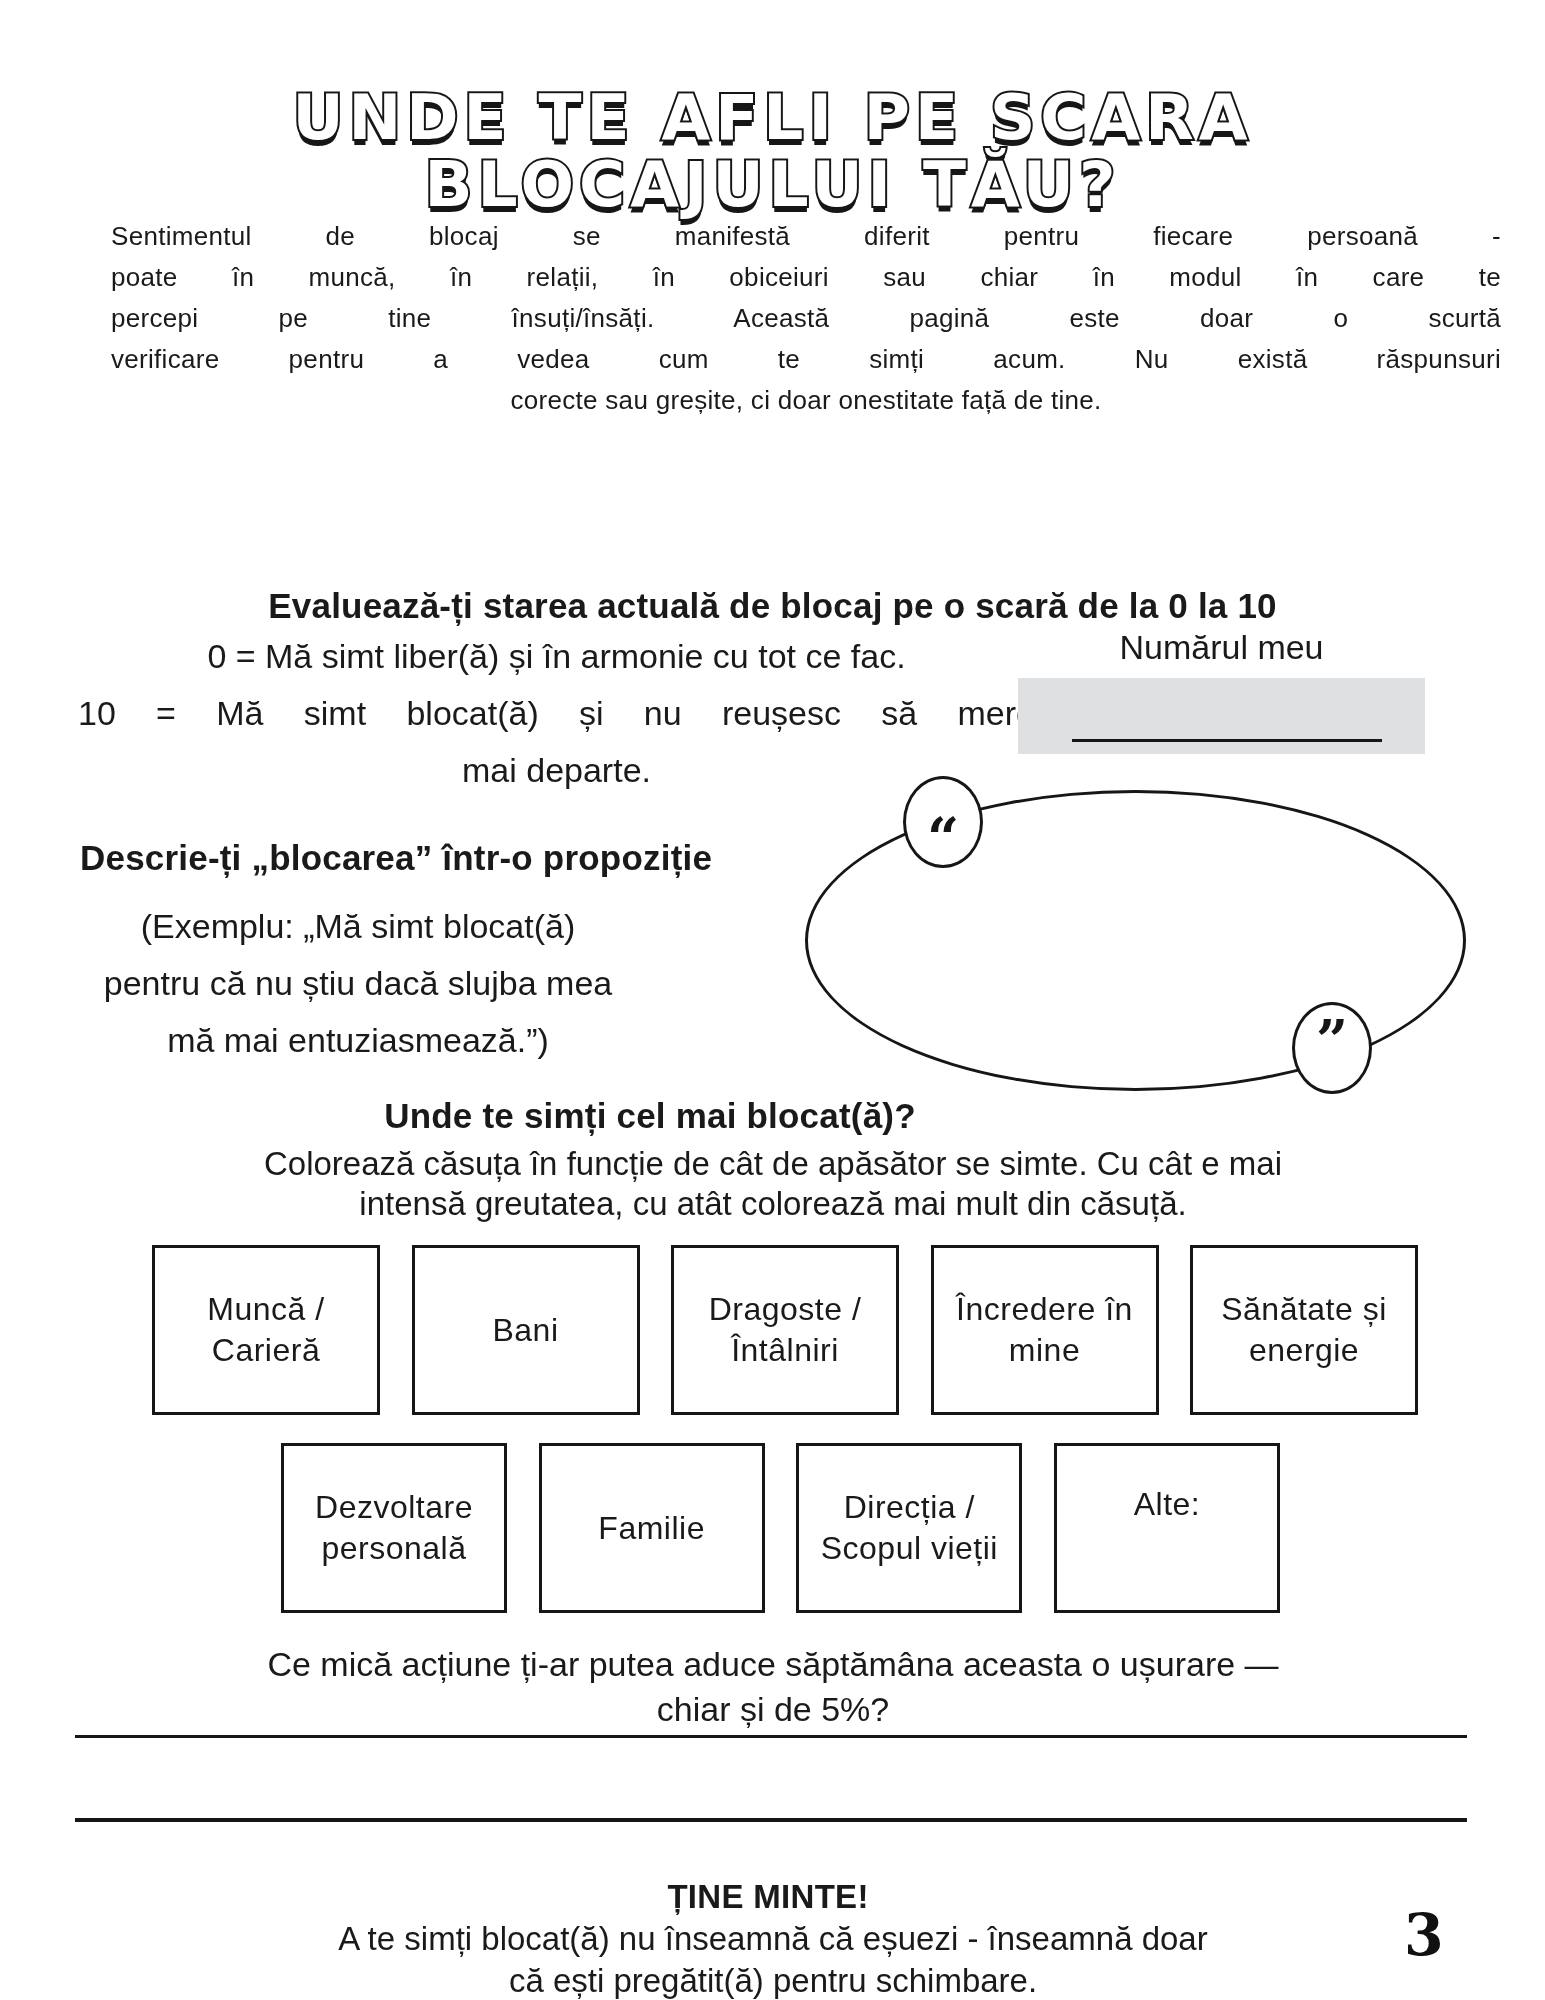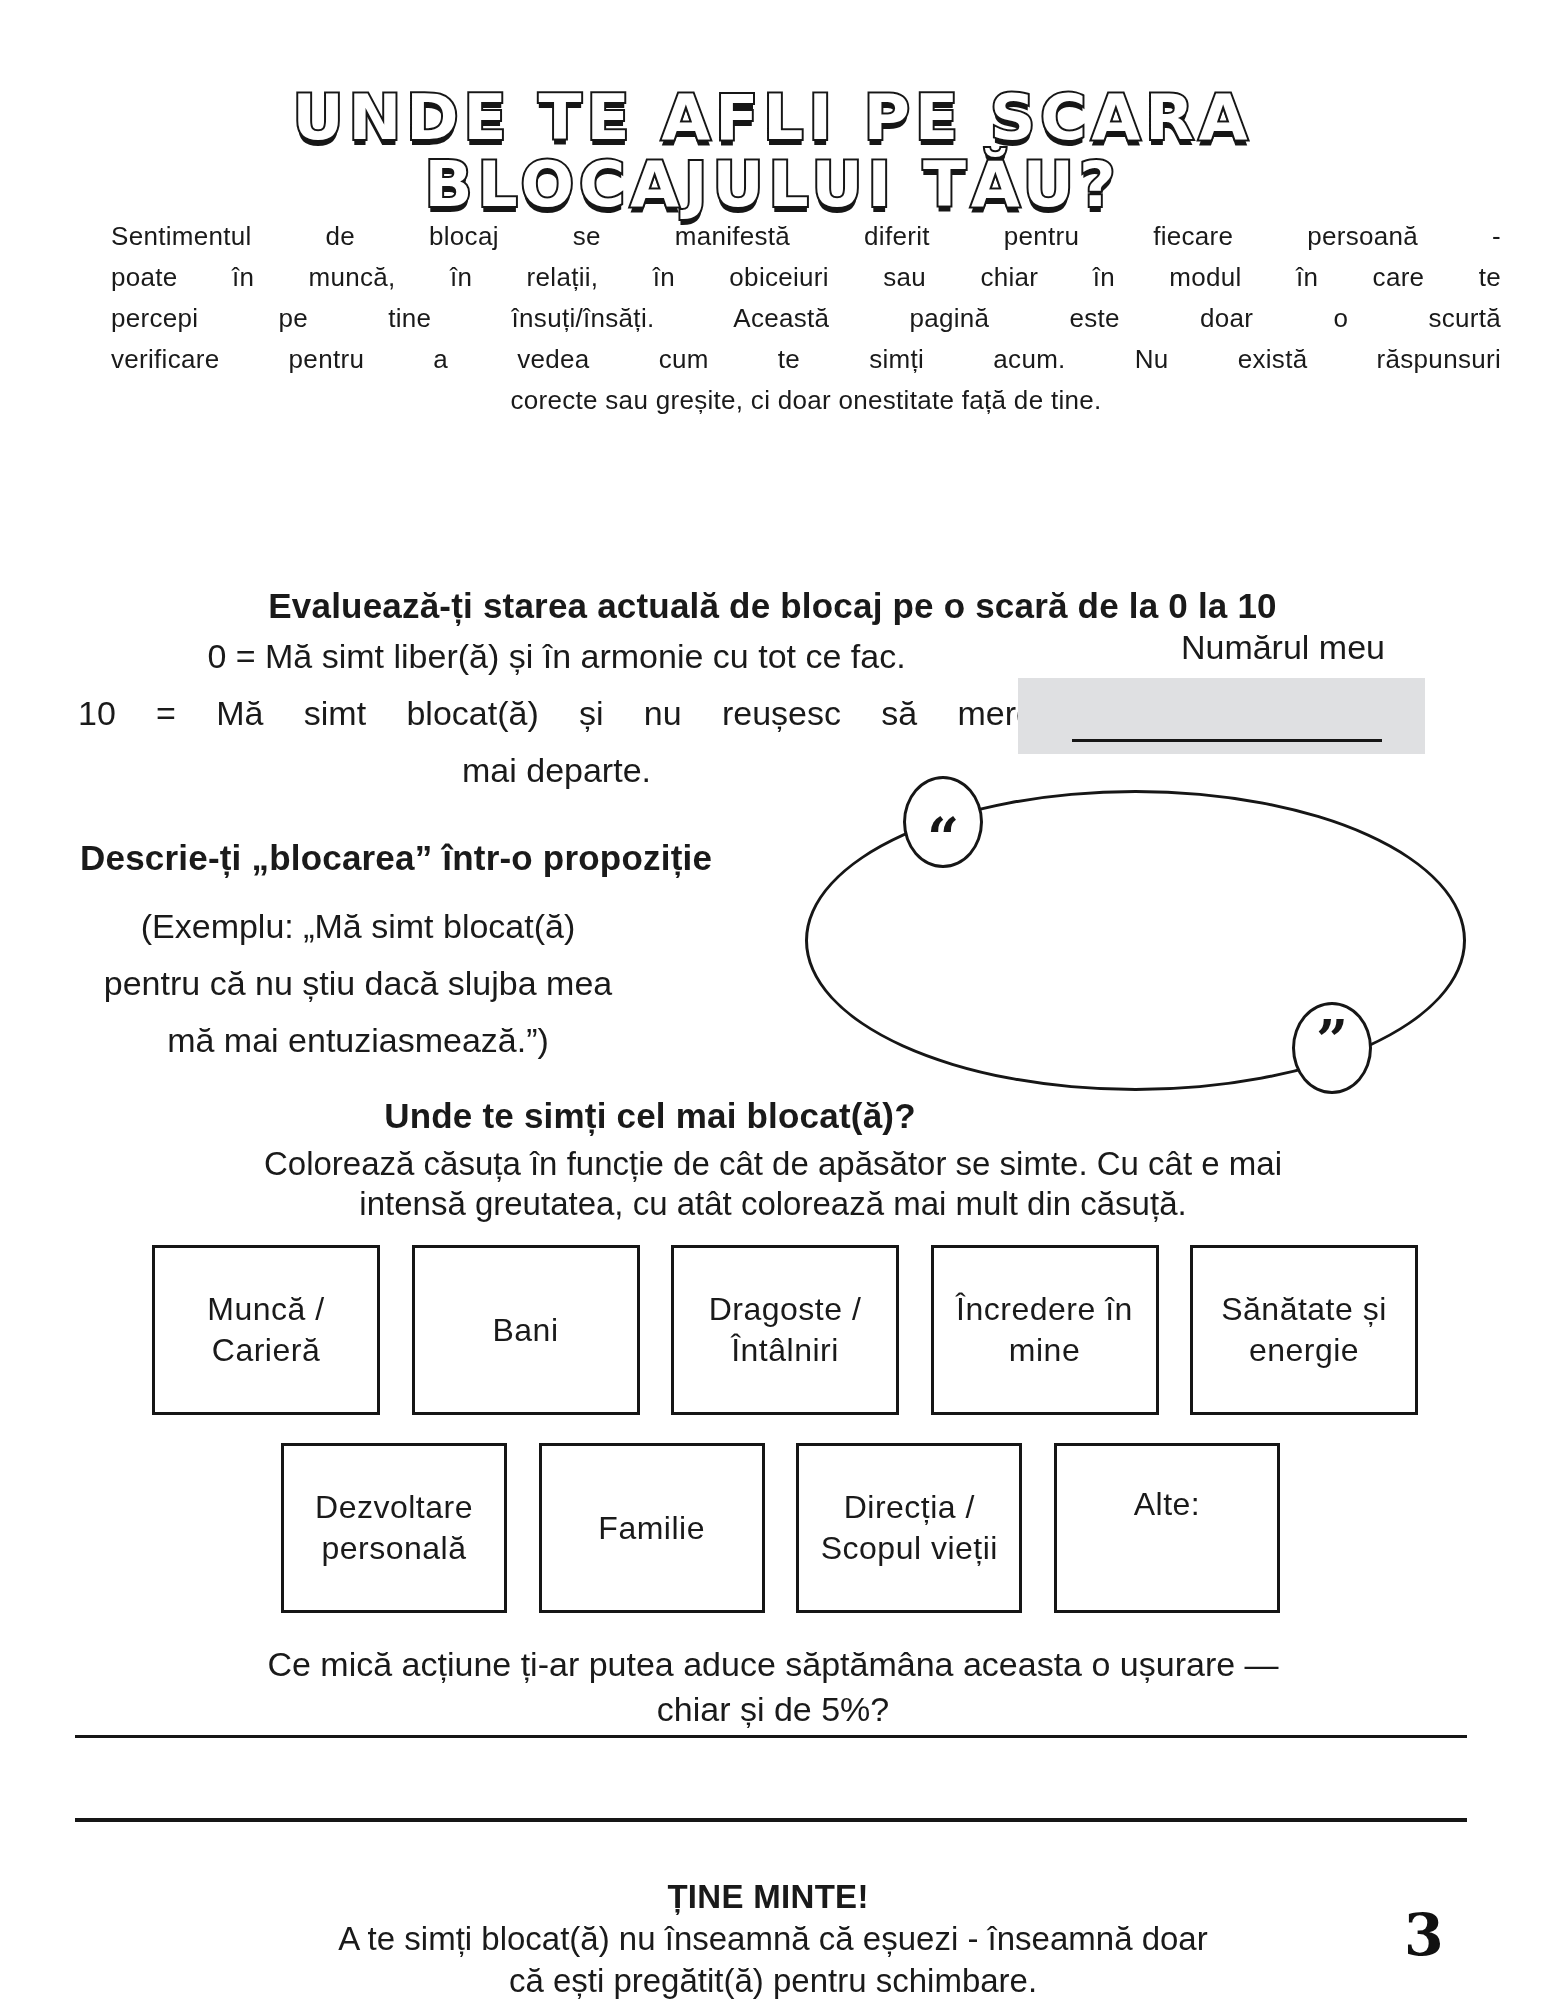--- a/index.html
+++ b/index.html
@@ -20,21 +20,21 @@
   .intro{position:absolute;left:78px;top:216px;width:1390px;font-size:26px;line-height:41px;letter-spacing:.3px;margin-left:33px;}
   .jline{text-align:justify;text-align-last:justify;}
   .plainline{text-align:center;}
   
   .h-bold{font-weight:bold;font-size:35px;letter-spacing:.2px;}
   .scale-heading{position:absolute;left:0;top:558px;width:1545px;text-align:center;margin-top:28px;}
   
   .scale-block{position:absolute;left:78px;top:628px;width:957px;font-size:34px;line-height:57px;}
   .scale-block .jline{text-align:justify;text-align-last:justify;}
   
-  .number-label{position:absolute;left:978px;top:628px;width:407px;text-align:right;font-size:34px;}
+  .number-label{position:absolute;left:1018px;top:628px;width:407px;text-align:center;font-size:34px;}
   .number-box{position:absolute;left:1018px;top:678px;width:407px;height:76px;background:#dfe0e2;}
   .number-line{position:absolute;left:54px;bottom:12px;width:310px;border-bottom:3px solid #161616;}
   
   .describe-heading{position:absolute;left:80px;top:838px;}
   .example{position:absolute;left:78px;top:898px;width:560px;font-size:34px;line-height:57px;text-align:center;white-space:pre-line;}
   
   .ellipse{position:absolute;left:805px;top:790px;width:655px;height:295px;border:3px solid #161616;border-radius:50%;background:#fff;}
   .quote-circle{
     position:absolute;width:74px;height:86px;border:3px solid #161616;border-radius:50%;background:#fff;
     display:flex;align-items:center;justify-content:center;

